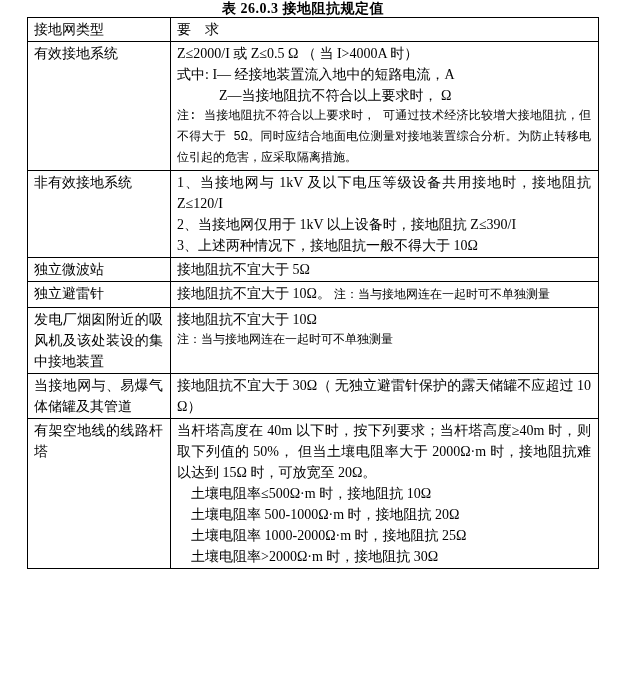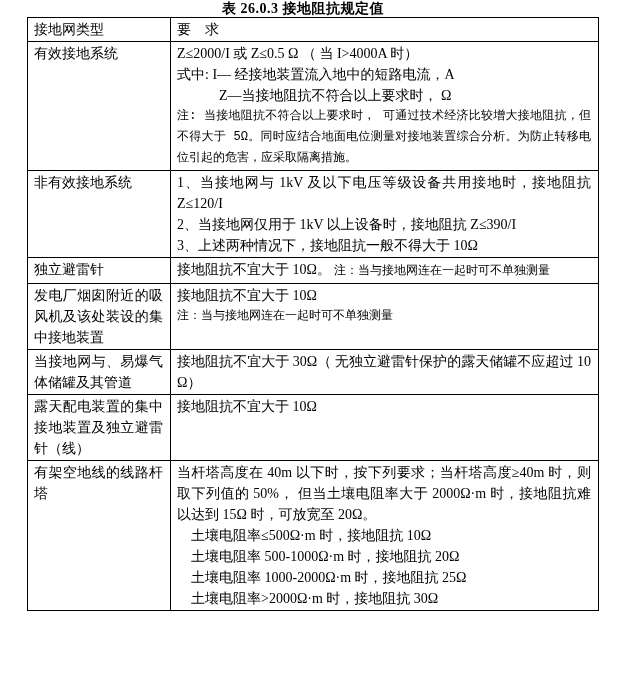--- a/index.html
+++ b/index.html
@@ -56,45 +56,45 @@
       </tr>
       <tr>
         <td class="c1">非有效接地系统</td>
         <td class="c2">
           <div class="p">1、当接地网与 1kV 及以下电压等级设备共用接地时，接地阻抗 Z≤120/I</div>
           <div class="p">2、当接地网仅用于 1kV 以上设备时，接地阻抗 Z≤390/I</div>
           <div class="p">3、上述两种情况下，接地阻抗一般不得大于 10Ω</div>
         </td>
       </tr>
       <tr>
+        <td class="c1">独立微波站</td>
+        <td class="c2">
+          <div class="p">接地阻抗不宜大于 5Ω</div>
+        </td>
+      </tr>
+      <tr>
         <td class="c1">独立避雷针</td>
         <td class="c2">
           <div class="p">接地阻抗不宜大于 10Ω。<span class="small inline-note">注：当与接地网连在一起时可不单独测量</span></div>
         </td>
       </tr>
       <tr>
         <td class="c1">发电厂烟囱附近的吸风机及该处装设的集中接地装置</td>
         <td class="c2">
           <div class="p">接地阻抗不宜大于 10Ω</div>
           <div class="p small">注：当与接地网连在一起时可不单独测量</div>
         </td>
       </tr>
       <tr>
         <td class="c1">当接地网与、易爆气体储罐及其管道</td>
         <td class="c2">
           <div class="p">接地阻抗不宜大于 30Ω（ 无独立避雷针保护的露天储罐不应超过 10 Ω）</div>
         </td>
       </tr>
       <tr>
-        <td class="c1">露天配电装置的集中接地装置及独立避雷针（线）</td>
-        <td class="c2">
-          <div class="p">接地阻抗不宜大于 10Ω</div>
-        </td>
-      </tr>
-      <tr>
         <td class="c1">有架空地线的线路杆塔</td>
         <td class="c2">
           <div class="p">当杆塔高度在 40m 以下时，按下列要求；当杆塔高度≥40m 时，则取下列值的 50%， 但当土壤电阻率大于 2000Ω·m 时，接地阻抗难以达到 15Ω 时，可放宽至 20Ω。</div>
           <div class="p ind1">土壤电阻率≤500Ω·m 时，接地阻抗 10Ω</div>
           <div class="p ind1">土壤电阻率 500-1000Ω·m 时，接地阻抗 20Ω</div>
           <div class="p ind1">土壤电阻率 1000-2000Ω·m 时，接地阻抗 25Ω</div>
           <div class="p ind1">土壤电阻率&gt;2000Ω·m 时，接地阻抗 30Ω</div>
         </td>
       </tr>
     </tbody>

